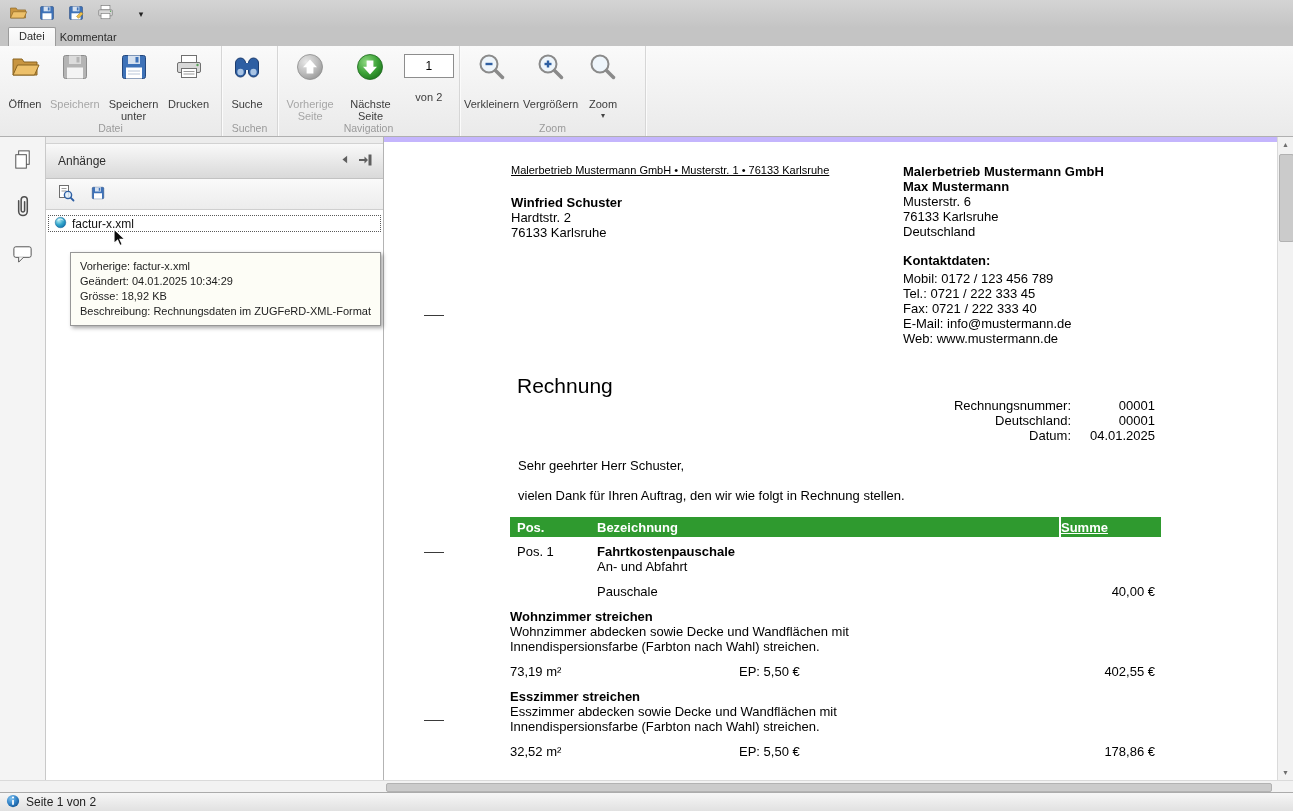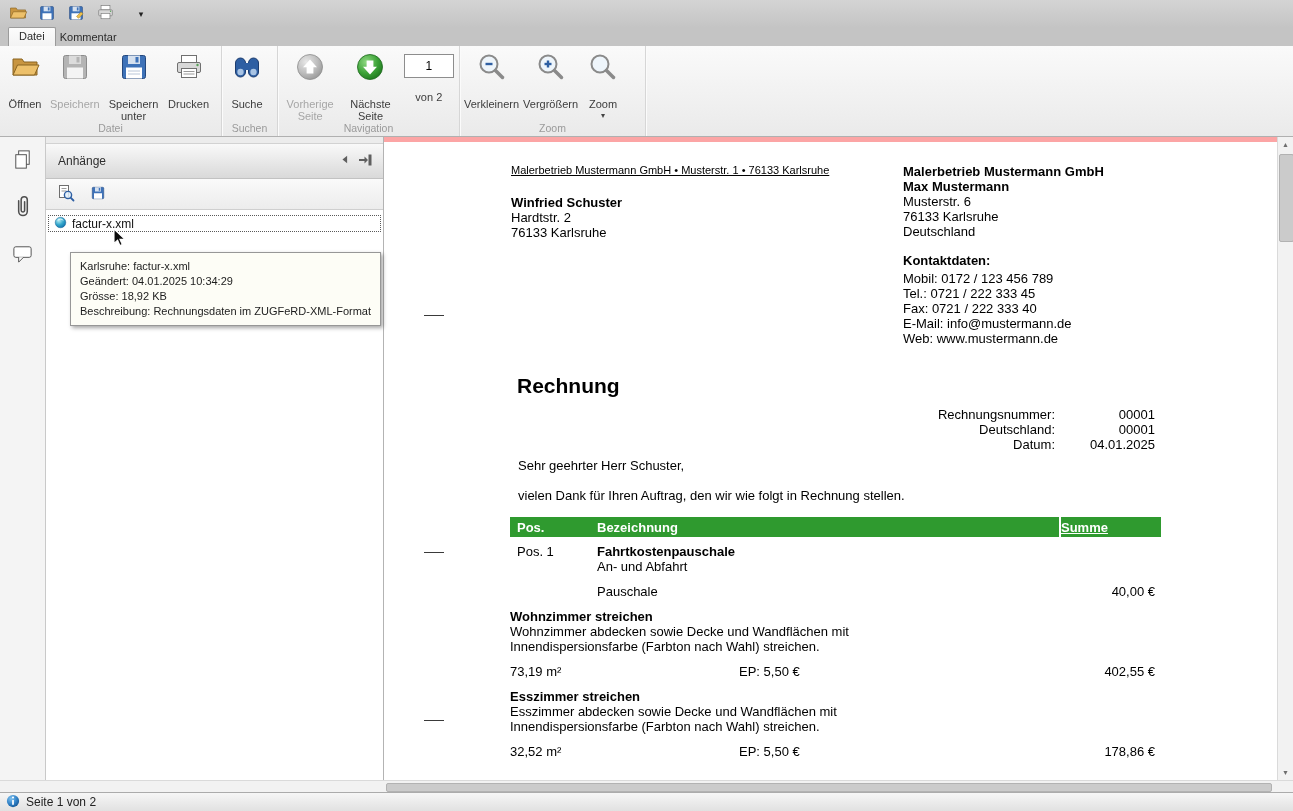--- a/index.html
+++ b/index.html
@@ -53,31 +53,31 @@
   .ptbtn{width:24px;height:22px;display:flex;align-items:center;justify-content:center;
          background:transparent;border:none;padding:0;}
   #attachlist{flex:1;background:#fff;padding-top:5px;}
   #attachitem{margin:0 2px;height:17px;display:flex;align-items:center;gap:5px;padding-left:5px;
               border:1px dotted #5a5a5a;background:#fff;box-sizing:border-box;width:calc(100% - 4px);}
   #attachitem .fname{font-size:12px;color:#111;}
   #tooltip{position:absolute;left:70px;top:252px;background:#fdfdf6;border:1px solid #979797;
            box-shadow:2px 2px 4px rgba(0,0,0,.35);padding:6px 9px;font-size:11px;line-height:15px;
            color:#1c1c1c;z-index:40;white-space:nowrap;}
   
-  #docview{flex:1;position:relative;background:#fca5a5;overflow:hidden;}
+  #docview{flex:1;position:relative;background:#c4b5fd;overflow:hidden;}
   #docpage{position:absolute;left:0;top:5px;right:0;height:1200px;background:#fff;font-size:13px;}
   .abs{position:absolute;}
   #senderline{left:127px;top:22px;font-size:11px;text-decoration:underline;}
   #companyblock{left:519px;top:22px;line-height:15px;}
   .b{font-weight:bold;}
   #contactheading{margin-top:14px;font-weight:bold;}
   #contactlines{margin-top:3px;}
   #recipientblock{left:127px;top:53px;line-height:15px;}
-  #doctitle{left:133px;top:232px;font-size:21px;font-weight:bold;}
-  #metablock{top:265px;right:122px;display:grid;grid-template-columns:auto 80px;column-gap:20px;
+  #doctitle{left:133px;top:232px;font-size:21px;font-weight:normal;}
+  #metablock{top:256px;right:122px;display:grid;grid-template-columns:auto 80px;column-gap:4px;
              line-height:15px;text-align:right;}
   #salutation{left:134px;top:316px;}
   #introline{left:134px;top:346px;}
   #invtable{left:126px;top:375px;width:651px;}
   #thead{display:flex;height:20px;font-weight:bold;color:#fff;}
   #thead .thleft{width:549px;background:#2f9a2f;position:relative;}
   #thead .hpos{position:absolute;left:7px;top:3px;}
   #thead .hdesc{position:absolute;left:87px;top:3px;}
   #thead .thgap{width:2px;}
   #thead .thright{flex:1;background:#2f9a2f;text-align:left;padding:3px 22px 0 0;box-sizing:border-box;text-decoration:underline;}
@@ -527,21 +527,21 @@
         </defs>
         <circle cx="8" cy="8" r="7" fill="url(#gInf)"></circle>
         <rect x="7" y="6.5" width="2" height="6" rx="1" fill="#fff"></rect>
         <circle cx="8" cy="4" r="1.2" fill="#fff"></circle>
       </svg>
   </span>
   <span>Seite 1 von 2</span>
 </div>
 
 <div id="tooltip">
-  <div>Karlsruhe: factur-x.xml</div>
+  <div>Vorherige: factur-x.xml</div>
   <div>Geändert: 04.01.2025 10:34:29</div>
   <div>Grösse: 18,92 KB</div>
   <div>Beschreibung: Rechnungsdaten im ZUGFeRD-XML-Format</div>
 </div>
 
 <div id="cursor">
   <svg width="13" height="19" viewBox="0 0 13 19">
       <path d="M1 1 L1 15.5 L4.6 12.2 L7 17.6 L9.3 16.6 L6.9 11.4 L12 11.4 Z" fill="#0b0b0b" stroke="#fff" stroke-width="1.1"></path>
     </svg>
 </div>

